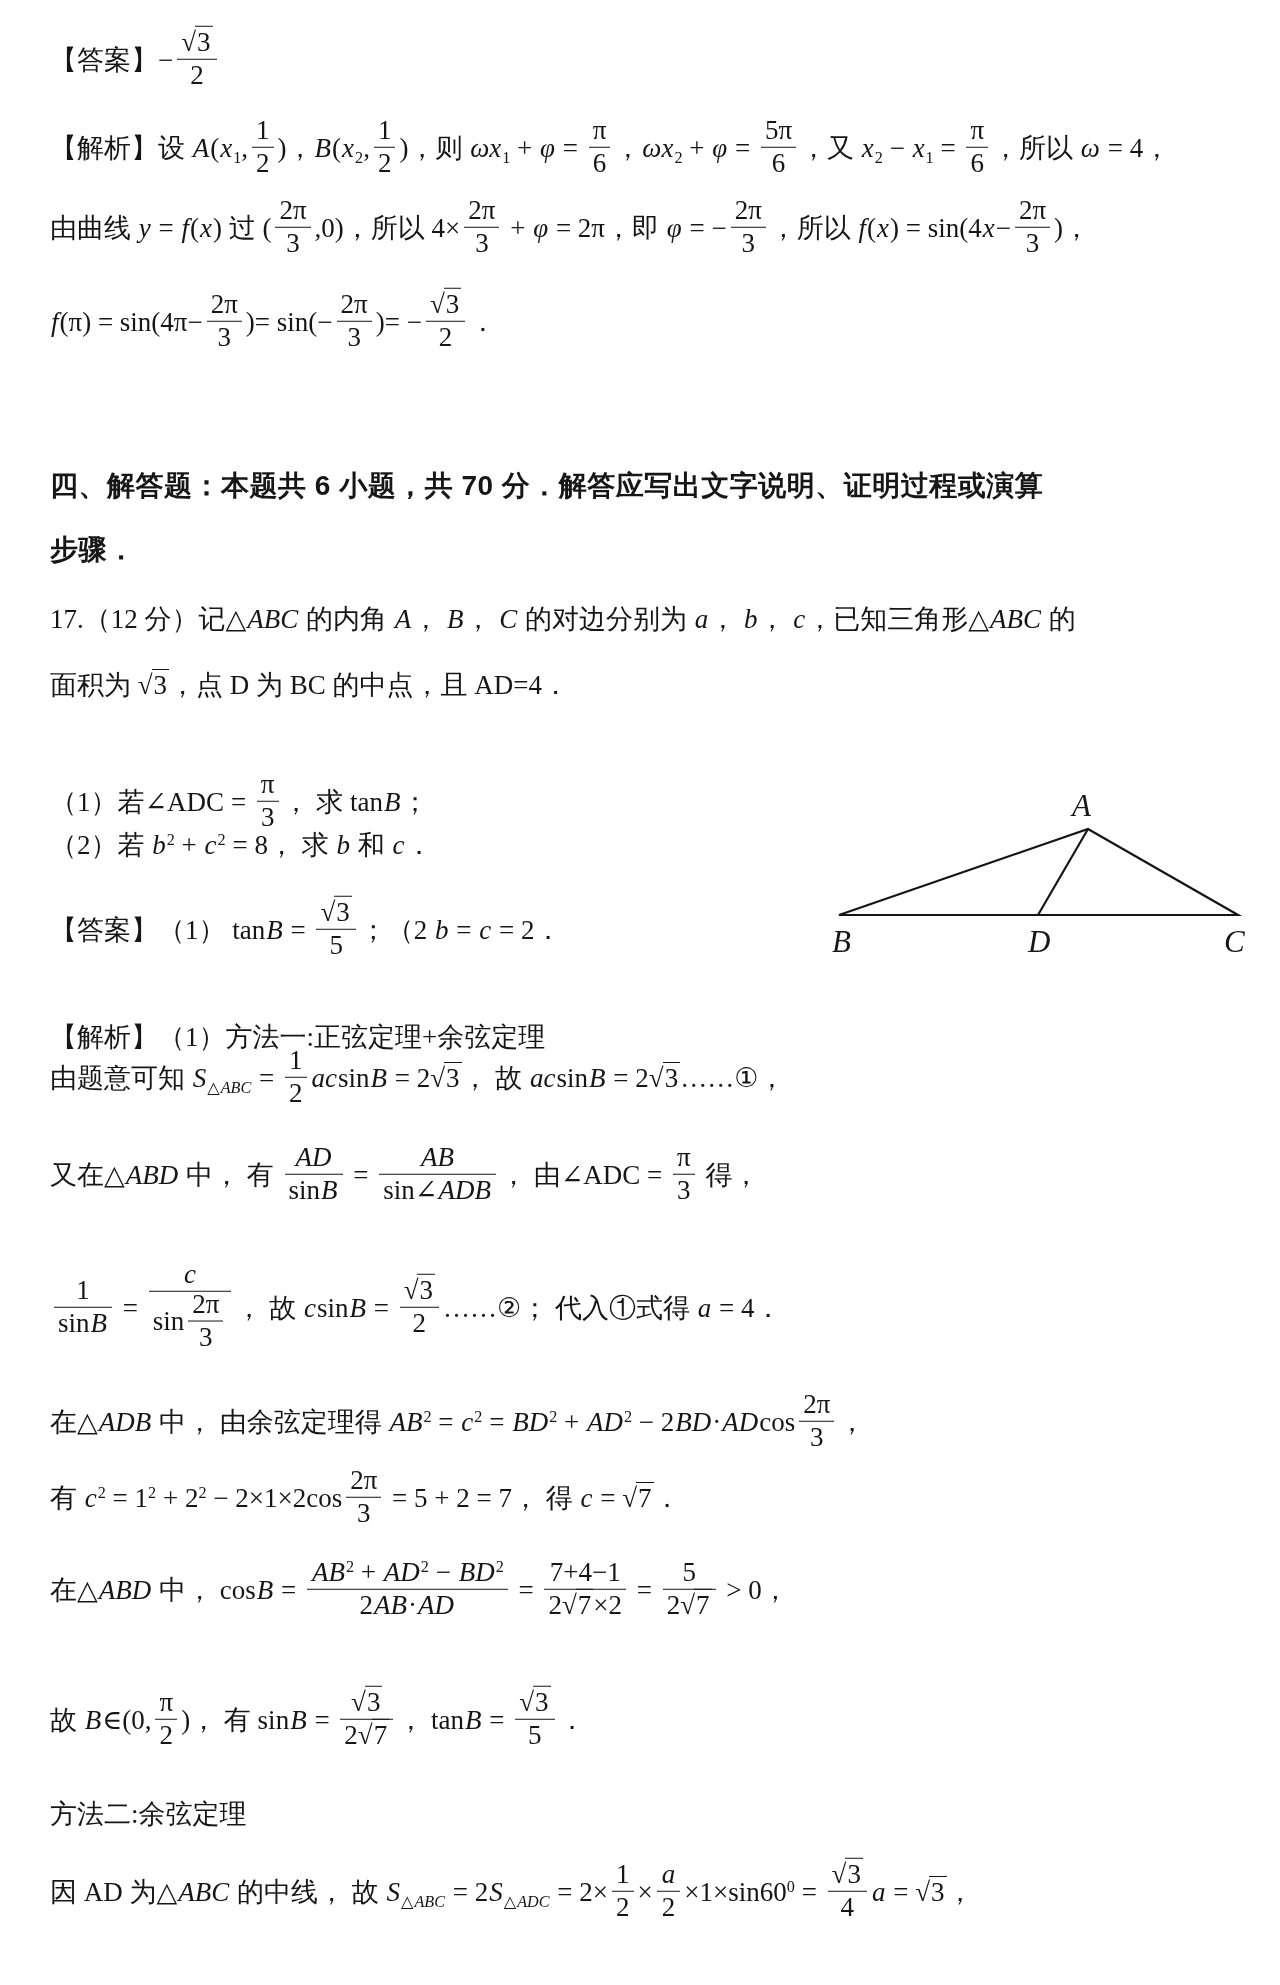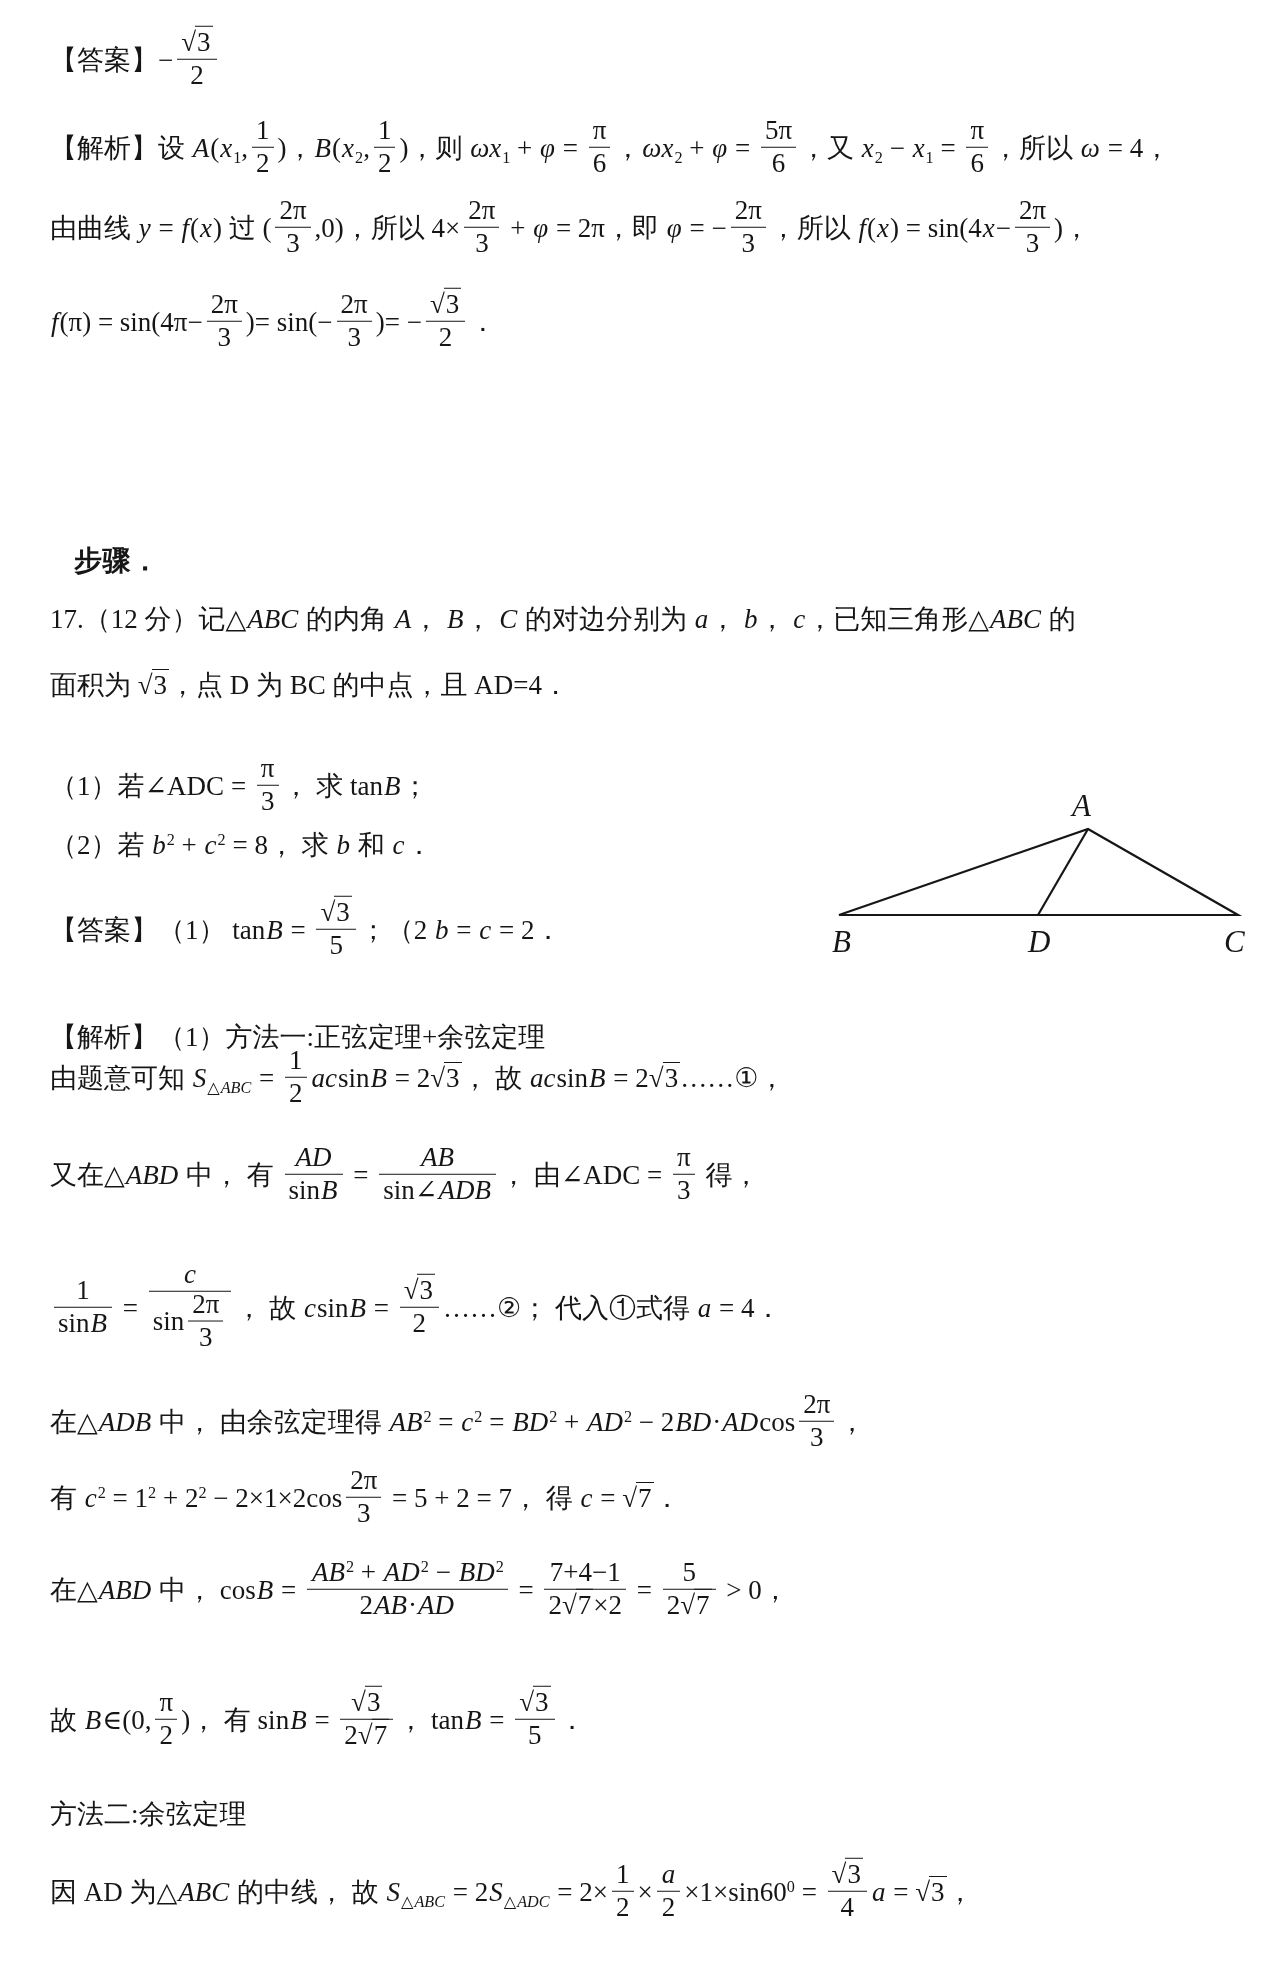--- a/index.html
+++ b/index.html
@@ -37,24 +37,25 @@
   }
 </style>
 </head>
 <body>
 
 <div id="doc">
     <div class="line" style="top: 30px;"><span class="tk-s">【答案】</span><span class="tk-s">−</span><span class="frac"><span class="num"><span class="sqrt"><span class="rsym">√</span><span class="rbody"><span class="tk-s">3</span></span></span></span><span class="den"><span class="tk-s">2</span></span></span></div>
     <div class="line" style="top: 118px;"><span class="tk-s">【解析】设 </span><span class="tk-i">A</span><span class="tk-s">(</span><span class="tk-i">x</span><span class="msub"><span class="tk-s">1</span></span><span class="tk-s">,</span><span class="frac"><span class="num"><span class="tk-s">1</span></span><span class="den"><span class="tk-s">2</span></span></span><span class="tk-s">)，</span><span class="tk-i">B</span><span class="tk-s">(</span><span class="tk-i">x</span><span class="msub"><span class="tk-s">2</span></span><span class="tk-s">,</span><span class="frac"><span class="num"><span class="tk-s">1</span></span><span class="den"><span class="tk-s">2</span></span></span><span class="tk-s">)，则 </span><span class="tk-i">ωx</span><span class="msub"><span class="tk-s">1</span></span><span class="tk-s"> + </span><span class="tk-i">φ</span><span class="tk-s"> = </span><span class="frac"><span class="num"><span class="tk-s">π</span></span><span class="den"><span class="tk-s">6</span></span></span><span class="tk-s">，</span><span class="tk-i">ωx</span><span class="msub"><span class="tk-s">2</span></span><span class="tk-s"> + </span><span class="tk-i">φ</span><span class="tk-s"> = </span><span class="frac"><span class="num"><span class="tk-s">5π</span></span><span class="den"><span class="tk-s">6</span></span></span><span class="tk-s">，又 </span><span class="tk-i">x</span><span class="msub"><span class="tk-s">2</span></span><span class="tk-s"> − </span><span class="tk-i">x</span><span class="msub"><span class="tk-s">1</span></span><span class="tk-s"> = </span><span class="frac"><span class="num"><span class="tk-s">π</span></span><span class="den"><span class="tk-s">6</span></span></span><span class="tk-s">，所以 </span><span class="tk-i">ω</span><span class="tk-s"> = 4，</span></div>
     <div class="line" style="top: 198px;"><span class="tk-s">由曲线 </span><span class="tk-i">y</span><span class="tk-s"> = </span><span class="tk-i">f</span><span class="tk-s">(</span><span class="tk-i">x</span><span class="tk-s">) 过 (</span><span class="frac"><span class="num"><span class="tk-s">2π</span></span><span class="den"><span class="tk-s">3</span></span></span><span class="tk-s">,0)，所以 4×</span><span class="frac"><span class="num"><span class="tk-s">2π</span></span><span class="den"><span class="tk-s">3</span></span></span><span class="tk-s"> + </span><span class="tk-i">φ</span><span class="tk-s"> = 2π，即 </span><span class="tk-i">φ</span><span class="tk-s"> = −</span><span class="frac"><span class="num"><span class="tk-s">2π</span></span><span class="den"><span class="tk-s">3</span></span></span><span class="tk-s">，所以 </span><span class="tk-i">f</span><span class="tk-s">(</span><span class="tk-i">x</span><span class="tk-s">) = sin(4</span><span class="tk-i">x</span><span class="tk-s">−</span><span class="frac"><span class="num"><span class="tk-s">2π</span></span><span class="den"><span class="tk-s">3</span></span></span><span class="tk-s">)，</span></div>
     <div class="line" style="top: 292px;"><span class="tk-i">f</span><span class="tk-s">(π) = sin(4π−</span><span class="frac"><span class="num"><span class="tk-s">2π</span></span><span class="den"><span class="tk-s">3</span></span></span><span class="tk-s">)= sin(−</span><span class="frac"><span class="num"><span class="tk-s">2π</span></span><span class="den"><span class="tk-s">3</span></span></span><span class="tk-s">)= −</span><span class="frac"><span class="num"><span class="sqrt"><span class="rsym">√</span><span class="rbody"><span class="tk-s">3</span></span></span></span><span class="den"><span class="tk-s">2</span></span></span><span class="tk-s">．</span></div>
-    <div class="line heading" style="top: 543px; margin-left: 24px;"><span class="tk-s">步骤．</span></div>
+    <div class="line heading" style="top: 468px;"><span class="tk-s">四、解答题：本题共 6 小题，共 70 分．解答应写出文字说明、证明过程或演算</span></div>
+    <div class="line heading" style="top: 532px;"><span class="tk-s">步骤．</span></div>
     <div class="line" style="top: 602px;"><span class="tk-s">17.（12 分）记△</span><span class="tk-i">ABC</span><span class="tk-s"> 的内角 </span><span class="tk-i">A</span><span class="tk-s">， </span><span class="tk-i">B</span><span class="tk-s">， </span><span class="tk-i">C</span><span class="tk-s"> 的对边分别为 </span><span class="tk-i">a</span><span class="tk-s">， </span><span class="tk-i">b</span><span class="tk-s">， </span><span class="tk-i">c</span><span class="tk-s">，已知三角形△</span><span class="tk-i">ABC</span><span class="tk-s"> 的</span></div>
     <div class="line" style="top: 668px;"><span class="tk-s">面积为 </span><span class="sqrt"><span class="rsym">√</span><span class="rbody"><span class="tk-s">3</span></span></span><span class="tk-s">，点 D 为 BC 的中点，且 AD=4．</span></div>
-    <div class="line" style="top: 756px;"><span class="tk-s">（1）若∠ADC = </span><span class="frac"><span class="num"><span class="tk-s">π</span></span><span class="den"><span class="tk-s">3</span></span></span><span class="tk-s">， 求 tan</span><span class="tk-i">B</span><span class="tk-s">；</span></div>
+    <div class="line" style="top: 772px;"><span class="tk-s">（1）若∠ADC = </span><span class="frac"><span class="num"><span class="tk-s">π</span></span><span class="den"><span class="tk-s">3</span></span></span><span class="tk-s">， 求 tan</span><span class="tk-i">B</span><span class="tk-s">；</span></div>
     <div class="line" style="top: 828px;"><span class="tk-s">（2）若 </span><span class="tk-i">b</span><span class="msup"><span class="tk-s">2</span></span><span class="tk-s"> + </span><span class="tk-i">c</span><span class="msup"><span class="tk-s">2</span></span><span class="tk-s"> = 8， 求 </span><span class="tk-i">b</span><span class="tk-s"> 和 </span><span class="tk-i">c</span><span class="tk-s">．</span></div>
     <div class="line" style="top: 900px;"><span class="tk-s">【答案】（1） tan</span><span class="tk-i">B</span><span class="tk-s"> = </span><span class="frac"><span class="num"><span class="sqrt"><span class="rsym">√</span><span class="rbody"><span class="tk-s">3</span></span></span></span><span class="den"><span class="tk-s">5</span></span></span><span class="tk-s">；（2 </span><span class="tk-i">b</span><span class="tk-s"> = </span><span class="tk-i">c</span><span class="tk-s"> = 2．</span></div>
     <div class="line" style="top: 1020px;"><span class="tk-s">【解析】（1）方法一:正弦定理+余弦定理</span></div>
     <div class="line" style="top: 1048px;"><span class="tk-s">由题意可知 </span><span class="tk-i">S</span><span class="msub"><span class="tk-s">△</span><span class="tk-i">ABC</span></span><span class="tk-s"> = </span><span class="frac"><span class="num"><span class="tk-s">1</span></span><span class="den"><span class="tk-s">2</span></span></span><span class="tk-i">ac</span><span class="tk-s">sin</span><span class="tk-i">B</span><span class="tk-s"> = 2</span><span class="sqrt"><span class="rsym">√</span><span class="rbody"><span class="tk-s">3</span></span></span><span class="tk-s">， 故 </span><span class="tk-i">ac</span><span class="tk-s">sin</span><span class="tk-i">B</span><span class="tk-s"> = 2</span><span class="sqrt"><span class="rsym">√</span><span class="rbody"><span class="tk-s">3</span></span></span><span class="tk-s">……①，</span></div>
     <div class="line" style="top: 1145px;"><span class="tk-s">又在△</span><span class="tk-i">ABD</span><span class="tk-s"> 中， 有 </span><span class="frac"><span class="num"><span class="tk-i">AD</span></span><span class="den"><span class="tk-s">sin</span><span class="tk-i">B</span></span></span><span class="tk-s"> = </span><span class="frac"><span class="num"><span class="tk-i">AB</span></span><span class="den"><span class="tk-s">sin∠</span><span class="tk-i">ADB</span></span></span><span class="tk-s">， 由∠ADC = </span><span class="frac"><span class="num"><span class="tk-s">π</span></span><span class="den"><span class="tk-s">3</span></span></span><span class="tk-s"> 得，</span></div>
     <div class="line" style="top: 1262px;"><span class="frac"><span class="num"><span class="tk-s">1</span></span><span class="den"><span class="tk-s">sin</span><span class="tk-i">B</span></span></span><span class="tk-s"> = </span><span class="frac"><span class="num"><span class="tk-i">c</span></span><span class="den"><span class="tk-s">sin</span><span class="frac"><span class="num"><span class="tk-s">2π</span></span><span class="den"><span class="tk-s">3</span></span></span></span></span><span class="tk-s">， 故 </span><span class="tk-i">c</span><span class="tk-s">sin</span><span class="tk-i">B</span><span class="tk-s"> = </span><span class="frac"><span class="num"><span class="sqrt"><span class="rsym">√</span><span class="rbody"><span class="tk-s">3</span></span></span></span><span class="den"><span class="tk-s">2</span></span></span><span class="tk-s">……②； 代入①式得 </span><span class="tk-i">a</span><span class="tk-s"> = 4．</span></div>
     <div class="line" style="top: 1392px;"><span class="tk-s">在△</span><span class="tk-i">ADB</span><span class="tk-s"> 中， 由余弦定理得 </span><span class="tk-i">AB</span><span class="msup"><span class="tk-s">2</span></span><span class="tk-s"> = </span><span class="tk-i">c</span><span class="msup"><span class="tk-s">2</span></span><span class="tk-s"> = </span><span class="tk-i">BD</span><span class="msup"><span class="tk-s">2</span></span><span class="tk-s"> + </span><span class="tk-i">AD</span><span class="msup"><span class="tk-s">2</span></span><span class="tk-s"> − 2</span><span class="tk-i">BD</span><span class="tk-s">·</span><span class="tk-i">AD</span><span class="tk-s">cos</span><span class="frac"><span class="num"><span class="tk-s">2π</span></span><span class="den"><span class="tk-s">3</span></span></span><span class="tk-s">，</span></div>
     <div class="line" style="top: 1468px;"><span class="tk-s">有 </span><span class="tk-i">c</span><span class="msup"><span class="tk-s">2</span></span><span class="tk-s"> = 1</span><span class="msup"><span class="tk-s">2</span></span><span class="tk-s"> + 2</span><span class="msup"><span class="tk-s">2</span></span><span class="tk-s"> − 2×1×2cos</span><span class="frac"><span class="num"><span class="tk-s">2π</span></span><span class="den"><span class="tk-s">3</span></span></span><span class="tk-s"> = 5 + 2 = 7， 得 </span><span class="tk-i">c</span><span class="tk-s"> = </span><span class="sqrt"><span class="rsym">√</span><span class="rbody"><span class="tk-s">7</span></span></span><span class="tk-s">．</span></div>
     <div class="line" style="top: 1560px;"><span class="tk-s">在△</span><span class="tk-i">ABD</span><span class="tk-s"> 中， cos</span><span class="tk-i">B</span><span class="tk-s"> = </span><span class="frac"><span class="num"><span class="tk-i">AB</span><span class="msup"><span class="tk-s">2</span></span><span class="tk-s"> + </span><span class="tk-i">AD</span><span class="msup"><span class="tk-s">2</span></span><span class="tk-s"> − </span><span class="tk-i">BD</span><span class="msup"><span class="tk-s">2</span></span></span><span class="den"><span class="tk-s">2</span><span class="tk-i">AB</span><span class="tk-s">·</span><span class="tk-i">AD</span></span></span><span class="tk-s"> = </span><span class="frac"><span class="num"><span class="tk-s">7+4−1</span></span><span class="den"><span class="tk-s">2</span><span class="sqrt"><span class="rsym">√</span><span class="rbody"><span class="tk-s">7</span></span></span><span class="tk-s">×2</span></span></span><span class="tk-s"> = </span><span class="frac"><span class="num"><span class="tk-s">5</span></span><span class="den"><span class="tk-s">2</span><span class="sqrt"><span class="rsym">√</span><span class="rbody"><span class="tk-s">7</span></span></span></span></span><span class="tk-s"> &gt; 0，</span></div>
     <div class="line" style="top: 1690px;"><span class="tk-s">故 </span><span class="tk-i">B</span><span class="tk-s">∈(0,</span><span class="frac"><span class="num"><span class="tk-s">π</span></span><span class="den"><span class="tk-s">2</span></span></span><span class="tk-s">)， 有 sin</span><span class="tk-i">B</span><span class="tk-s"> = </span><span class="frac"><span class="num"><span class="sqrt"><span class="rsym">√</span><span class="rbody"><span class="tk-s">3</span></span></span></span><span class="den"><span class="tk-s">2</span><span class="sqrt"><span class="rsym">√</span><span class="rbody"><span class="tk-s">7</span></span></span></span></span><span class="tk-s">， tan</span><span class="tk-i">B</span><span class="tk-s"> = </span><span class="frac"><span class="num"><span class="sqrt"><span class="rsym">√</span><span class="rbody"><span class="tk-s">3</span></span></span></span><span class="den"><span class="tk-s">5</span></span></span><span class="tk-s">．</span></div>

